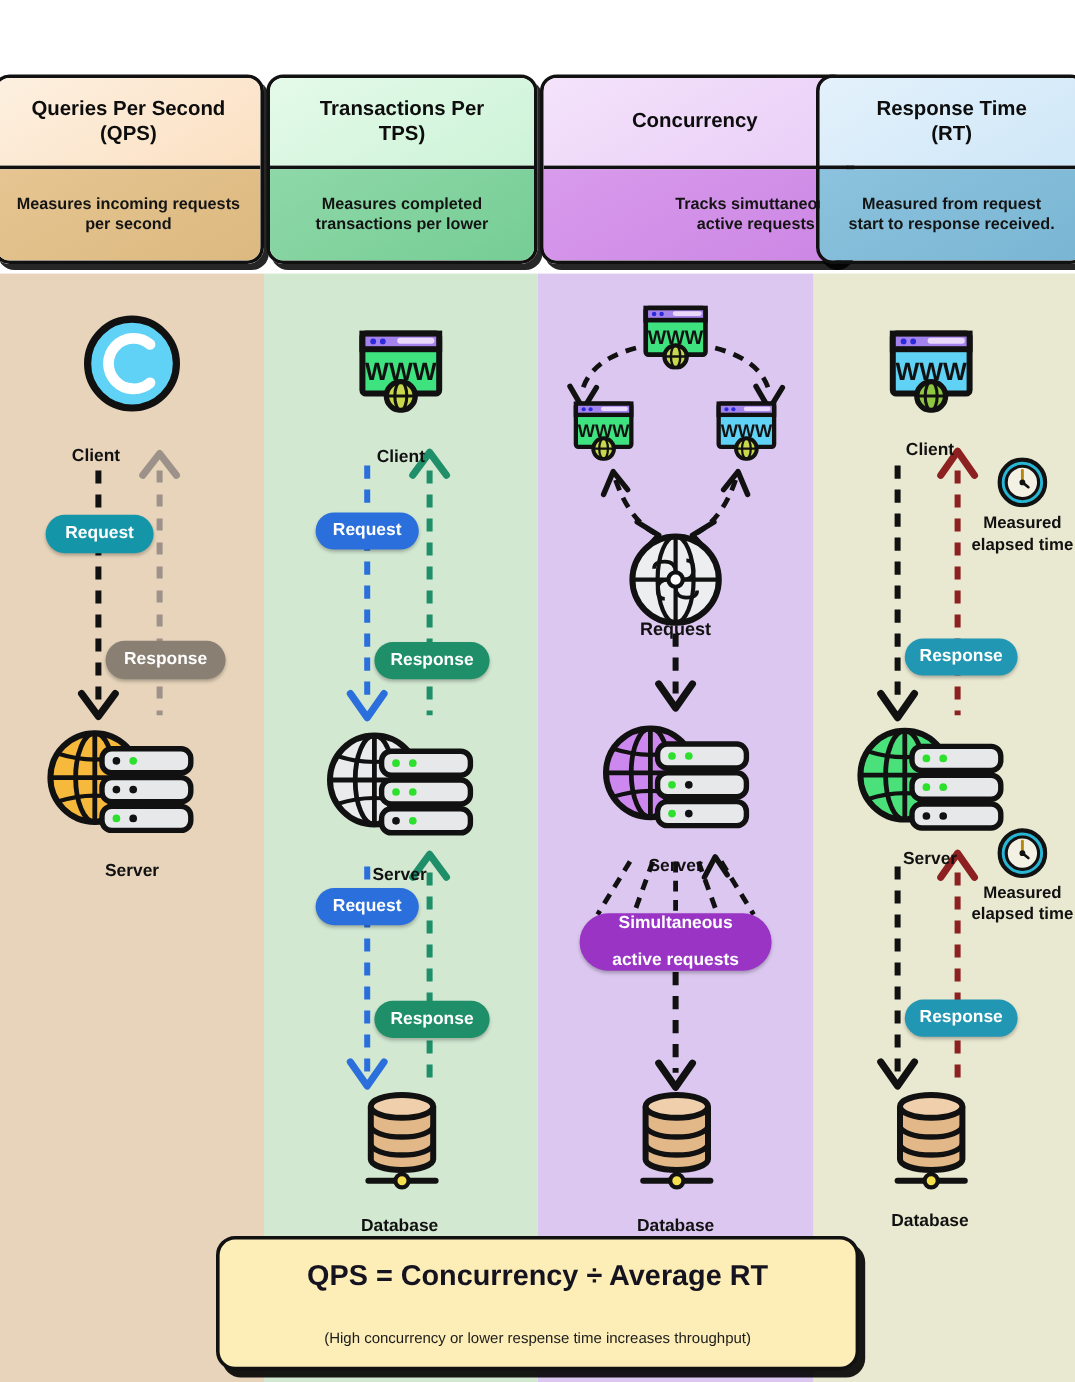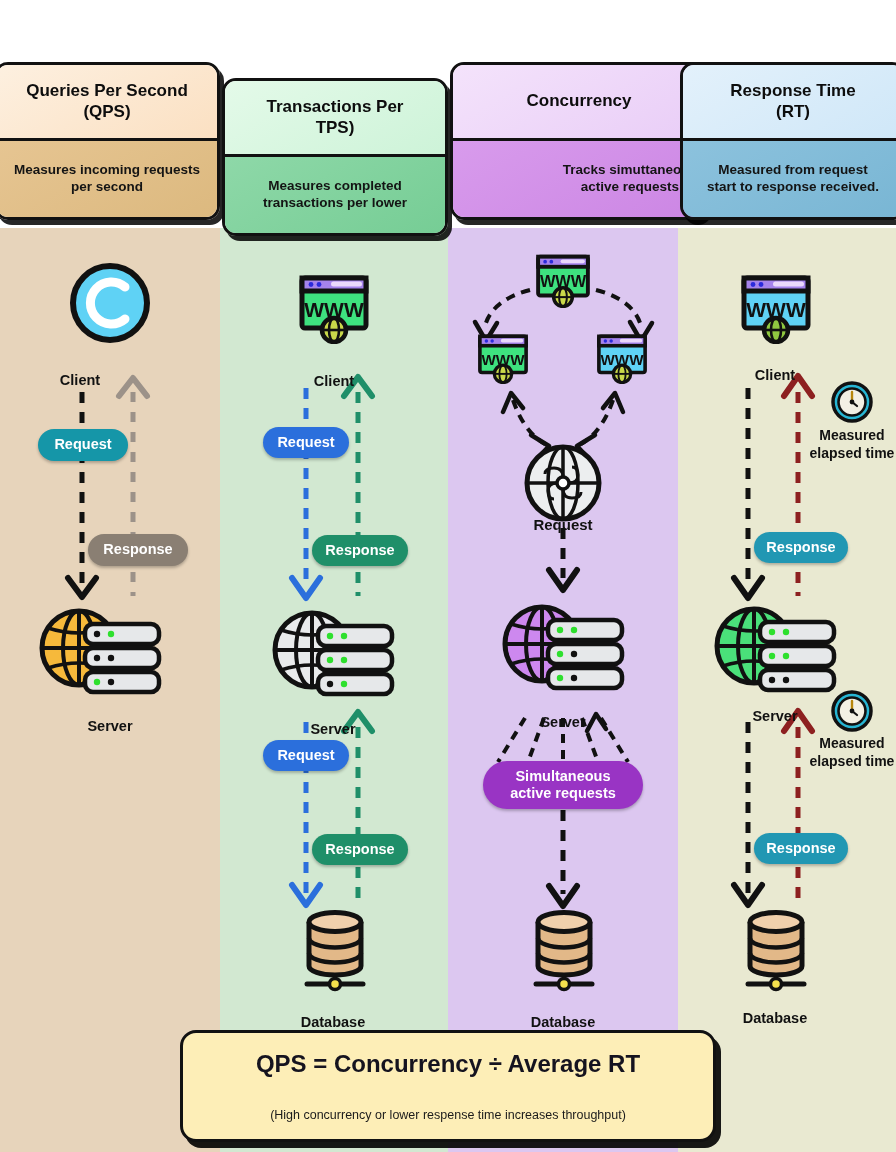--- a/index.html
+++ b/index.html
@@ -21,21 +21,21 @@
 
   
   .hdr {
     position: absolute; top: 62px; height: 158px;
     border: 3px solid #111; border-radius: 14px;
     overflow: hidden;
     box-shadow: 4px 5px 0 rgba(0,0,0,0.85);
     display: flex; flex-direction: column;
   }
   #hdr-qps  { left: -6px;  width: 226px; }
-  #hdr-tps  { left: 222px; width: 226px; margin-top: 16px; }
+  #hdr-tps  { left: 222px; width: 226px; }
   #hdr-conc { left: 450px; width: 258px; }
   #hdr-rt   { left: 680px; width: 226px; }
 
   .hdr-title {
     flex: 0 0 76px;
     display: flex; align-items: center; justify-content: center;
     text-align: center;
     font-size: 17px; font-weight: bold; color: #0d0d0d;
     line-height: 1.18; padding: 0 8px;
     border-bottom: 3px solid #111;
@@ -380,21 +380,21 @@
       <rect x="48" y="44" width="74" height="20" rx="8" fill="#e6e8ea" stroke="#111" stroke-width="4.5"></rect>
       <circle cx="60" cy="54" r="3.2" fill="#2ee02e"></circle>
         <circle cx="74" cy="54" r="3.2" fill="#111"></circle>
       <rect x="48" y="68" width="74" height="20" rx="8" fill="#e6e8ea" stroke="#111" stroke-width="4.5"></rect>
       <circle cx="60" cy="78" r="3.2" fill="#2ee02e"></circle>
         <circle cx="74" cy="78" r="3.2" fill="#111"></circle>
     </svg>
   </div>
   <div class="nlabel" style="left:513px; top:698px; width:100px;">Server</div>
 
-  <div class="pill" style="left:483px; top:761px; width:160px; height:48px; background:#9934c4; flex-direction:column;">
+  <div class="pill" style="left:483px; top:761px; width:160px; height:48px; background:#9934c4; flex-direction:column;justify-content:space-between;">
     <span>Simultaneous</span>
     <span>active requests</span>
   </div>
 
   <div class="icon-wrap" style="left:532px; top:908px;">
     <svg width="64" height="84" viewBox="0 0 64 84">
       <path d="M6 14 v44 a26 9 0 0 0 52 0 v-44" fill="#e2b888" stroke="#111" stroke-width="5"></path>
       <ellipse cx="32" cy="14" rx="26" ry="9.5" fill="#f0d0ac" stroke="#111" stroke-width="5"></ellipse>
       <path d="M6 30 a26 9.5 0 0 0 52 0" fill="none" stroke="#111" stroke-width="4.5"></path>
       <path d="M6 45 a26 9.5 0 0 0 52 0" fill="none" stroke="#111" stroke-width="4.5"></path>

